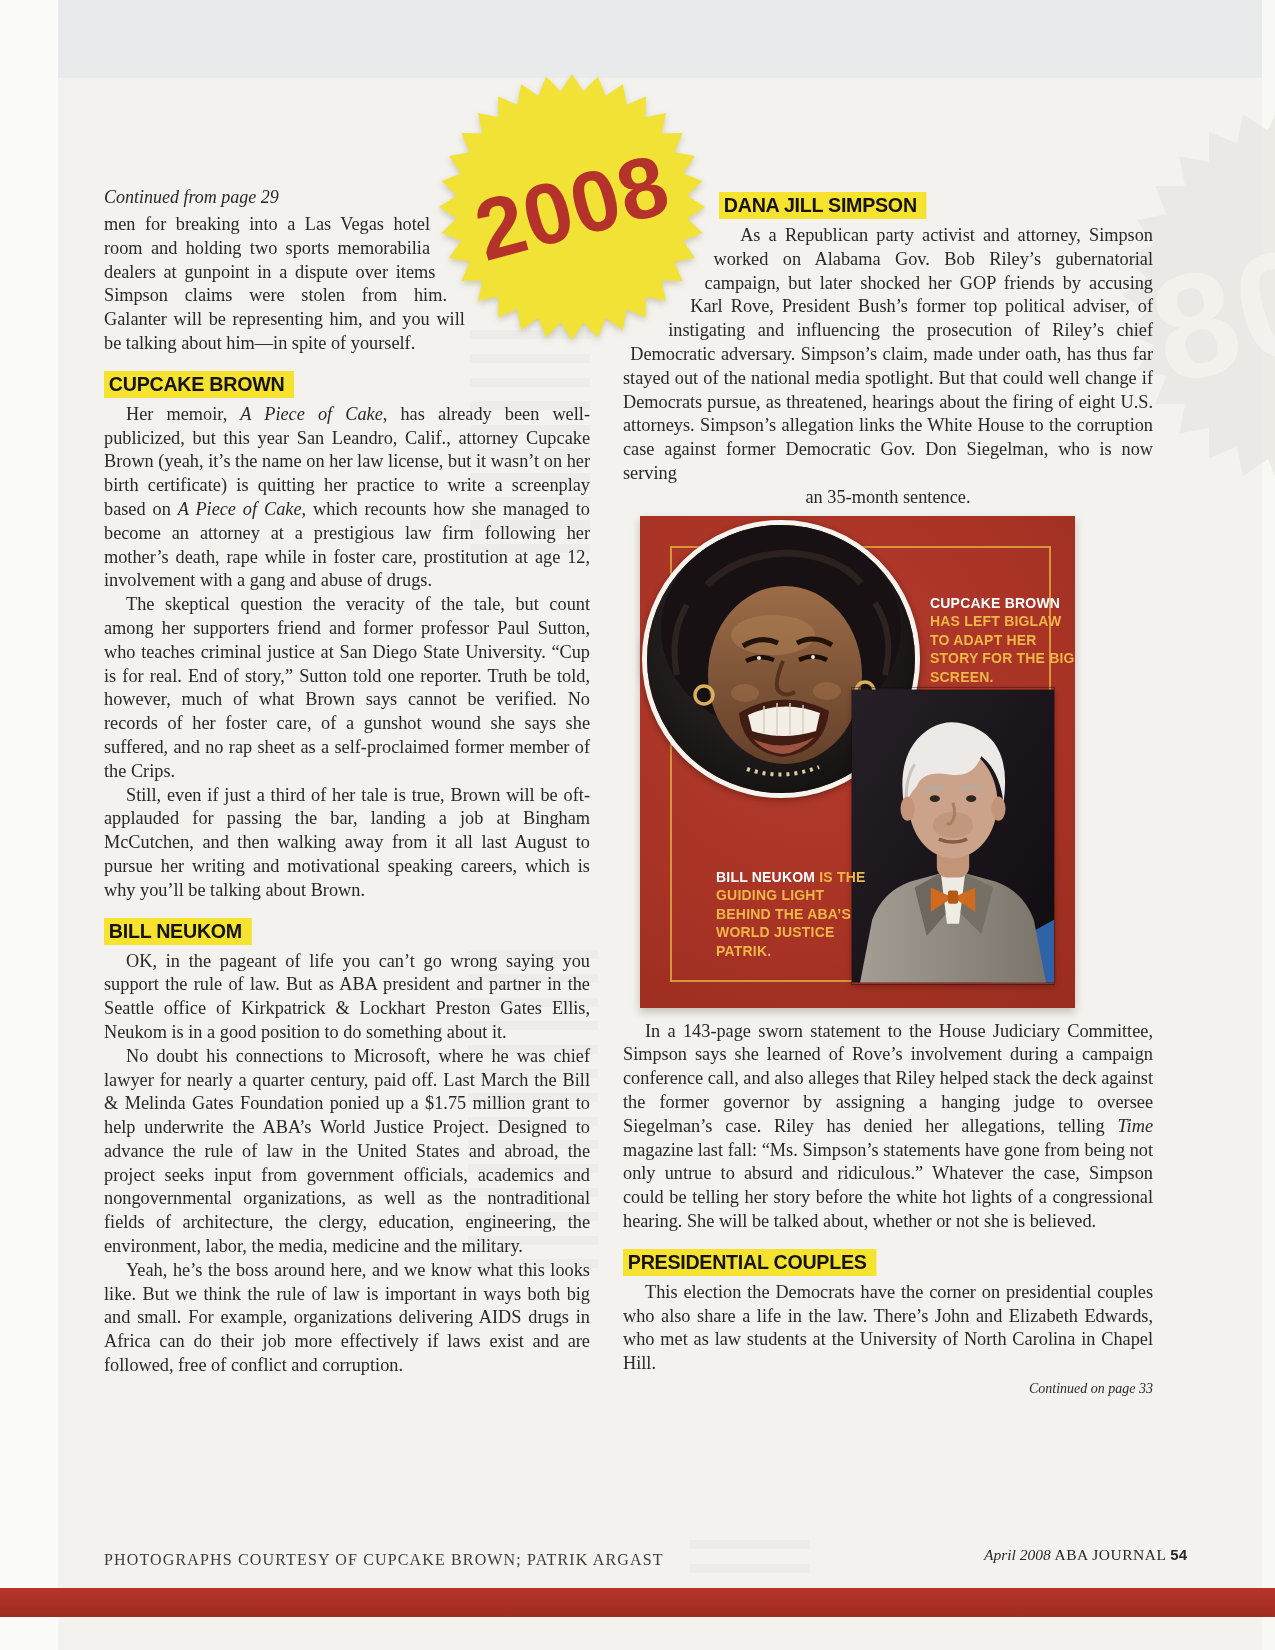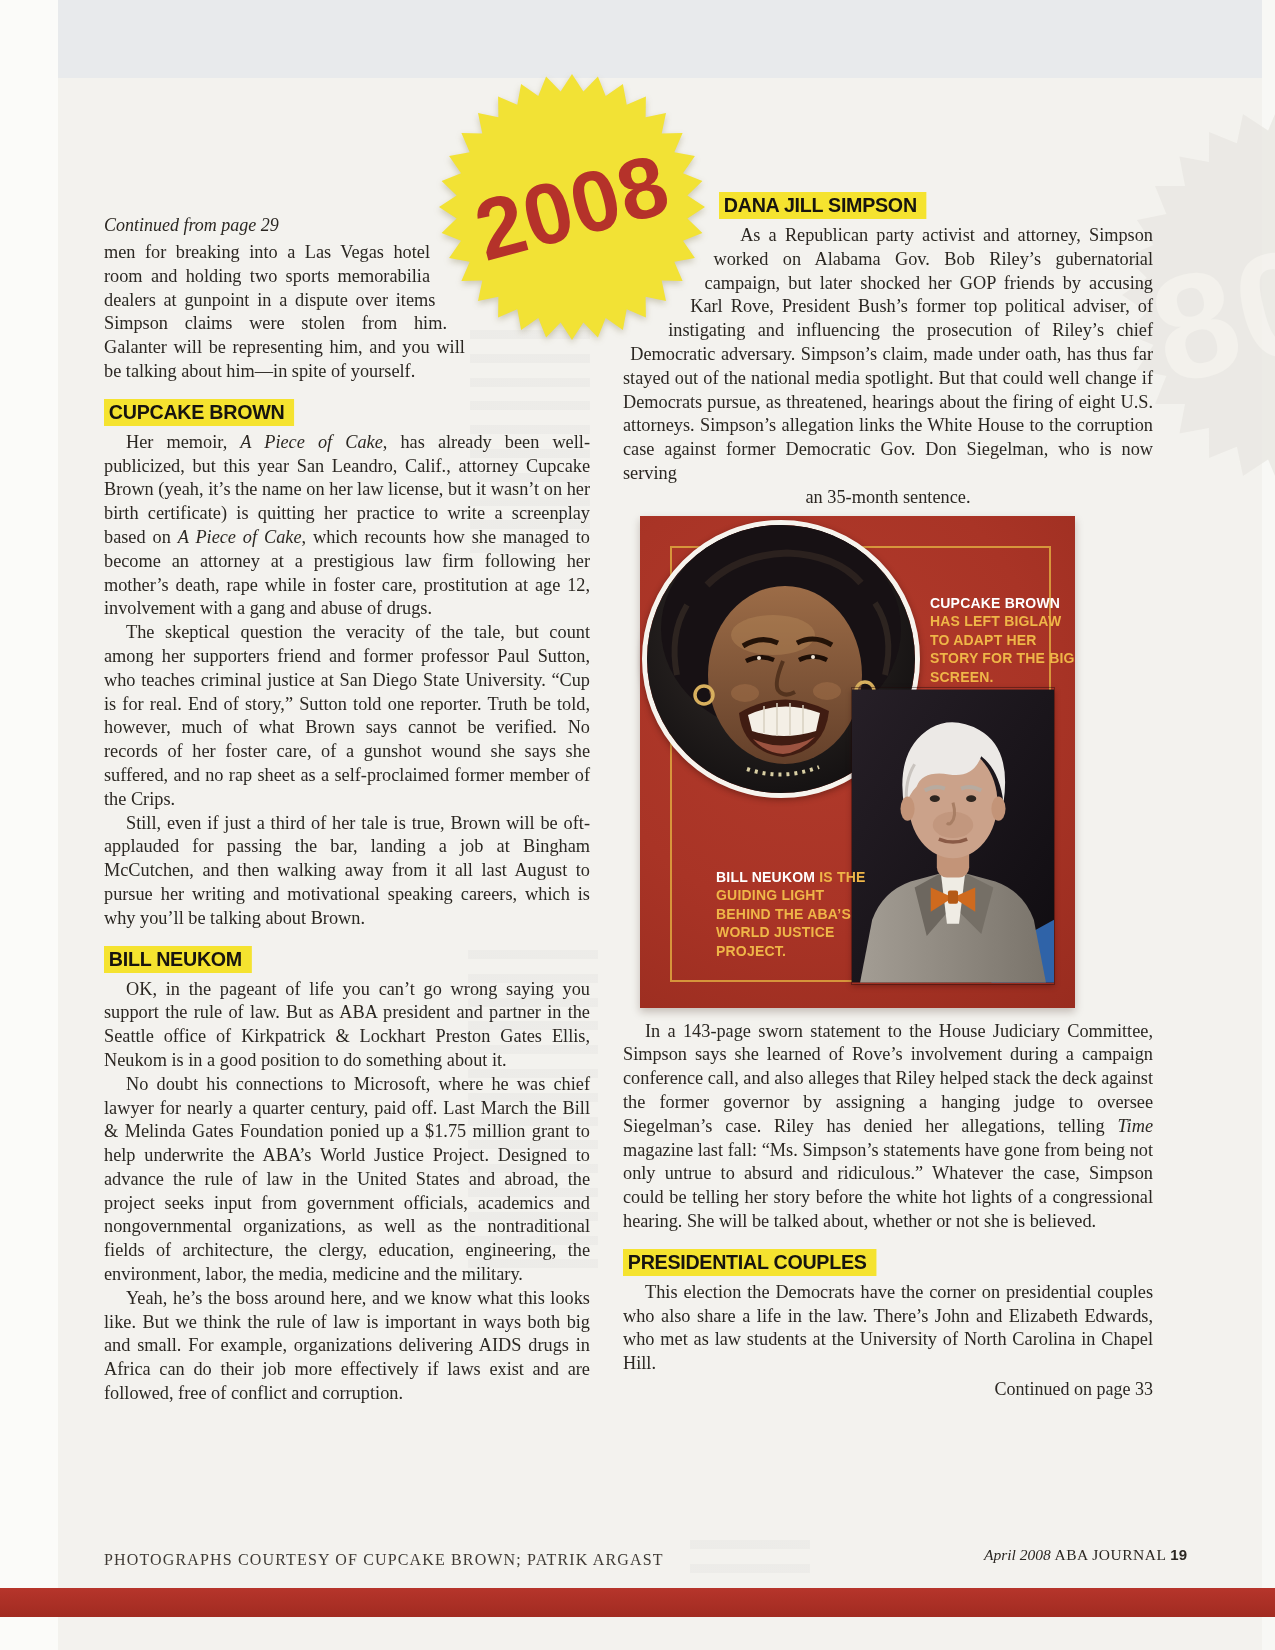--- a/index.html
+++ b/index.html
@@ -14,26 +14,26 @@
   .ghost-stripes{opacity:.5;filter:blur(.7px);
     background:repeating-linear-gradient(to bottom,rgba(125,125,142,.10) 0 9px,rgba(0,0,0,0) 9px 23.8px);}
   .ghost-star-wrap{left:1118px;top:95px;width:157px;height:400px;overflow:hidden;opacity:.75;}
   .ghost-star-inner{position:absolute;left:0;top:0;width:400px;height:400px;}
   .ghost-digits{position:absolute;inset:0;display:flex;align-items:center;justify-content:center;
     transform:scaleX(-1) rotate(14deg);font-family:"Liberation Sans",sans-serif;font-weight:bold;
     font-size:148px;color:#f3f1ec;letter-spacing:2px;}
 
   
   .col{position:absolute;z-index:2;}
-  .col-left{left:104px;top:185px;width:486px;margin-top:28px;}
+  .col-left{left:104px;top:185px;width:486px;}
   .col-right{left:623px;top:180px;width:530px;}
   p{margin:0;text-align:justify;font-size:18.3px;line-height:23.8px;}
   p.ind{text-indent:22px;}
   .continued{font-style:italic;font-size:18px;line-height:24px;margin-bottom:4px;text-align:left;}
-  .continued-on{font-size:18px;line-height:26px;text-align:right;}
+  .continued-on{font-style:italic;font-size:14px;line-height:26px;text-align:right;}
   .center-line{text-align:center;}
 
   .sec-head-row{margin:15px 0 5px;}
   .sec-head{display:inline-block;background:#f5e32f;color:#17140f;
     font-family:"Liberation Sans",sans-serif;font-weight:bold;font-size:20.5px;
     letter-spacing:-0.3px;padding:1px 10px 2px 5px;transform:scaleX(.96);transform-origin:left center;}
 
   
   .wrapL{float:right;width:160px;height:150px;shape-outside:circle(146px at 142px -4px);}
   .wrapR{float:left;width:115px;height:176px;shape-outside:circle(147px at -51px 28px);}
@@ -207,34 +207,34 @@
           <path d="M72 100 Q82 94 92 98" stroke="#b7aba0" stroke-width="4" fill="none"></path>
           <path d="M108 98 Q118 94 128 100" stroke="#b7aba0" stroke-width="4" fill="none"></path>
           <ellipse cx="82" cy="108" rx="5" ry="3.4" fill="#2e2620"></ellipse>
           <ellipse cx="118" cy="108" rx="5" ry="3.4" fill="#2e2620"></ellipse>
           <path d="M100 112 Q104 126 98 132 Q96 134 94 132" stroke="#a87e64" stroke-width="3" fill="none"></path>
           <path d="M86 148 Q100 154 114 148" stroke="#8a5a46" stroke-width="3.5" fill="none"></path>
         </svg>
       </div>
 
       <div class="cap cap-neukom">
-        <span class="cap-name">BILL NEUKOM</span><span class="cap-rest"> IS THE GUIDING LIGHT BEHIND THE ABA’S WORLD JUSTICE PROJECT.</span>
+        <span class="cap-name">BILL NEUKOM</span><span class="cap-rest"> IS THE GUIDING LIGHT BEHIND THE ABA’S WORLD JUSTICE PATRIK.</span>
       </div>
     </div>
 
     <p class="ind"><span>In a 143-page sworn statement to the House Judiciary Committee, Simpson says she learned of Rove’s involvement during a campaign conference call, and also alleges that Riley helped stack the deck against the former governor by assigning a hanging judge to oversee Siegelman’s case. Riley has denied her allegations, telling </span><i>Time</i><span> magazine last fall: “Ms. Simpson’s statements have gone from being not only untrue to absurd and ridiculous.” Whatever the case, Simpson could be telling her story before the white hot lights of a congressional hearing. She will be talked about, whether or not she is believed.</span></p>
 
     <div class="sec-head-row">
       <span class="sec-head">PRESIDENTIAL COUPLES</span>
     </div>
     <p class="ind">This election the Democrats have the corner on presidential couples who also share a life in the law. There’s John and Elizabeth Edwards, who met as law students at the University of North Carolina in Chapel Hill.</p>
     <div class="continued-on">Continued on page 33</div>
   </div>
 
   <div class="footer-credit">PHOTOGRAPHS COURTESY OF CUPCAKE BROWN; PATRIK ARGAST</div>
   <div class="footer-right">
     <span class="issue">April 2008</span>
     <span class="journal">ABA JOURNAL</span>
-    <span class="pagenum">19</span>
+    <span class="pagenum">54</span>
   </div>
   <div class="bottom-bar"></div>
 
 </div>
 
 </body></html>

